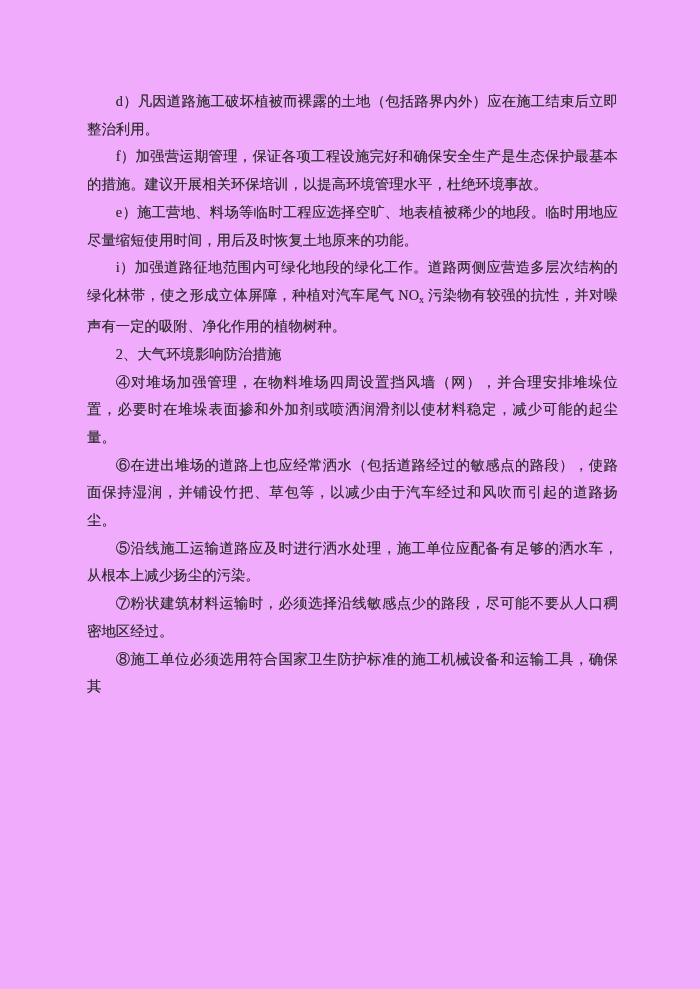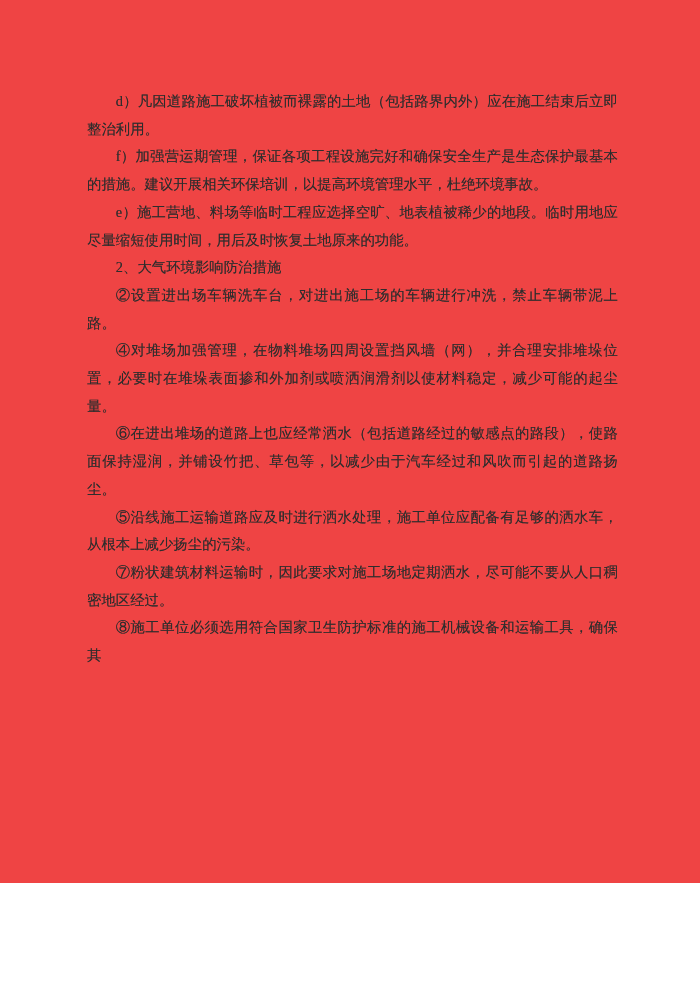--- a/index.html
+++ b/index.html
@@ -5,22 +5,22 @@
   * { margin: 0; padding: 0; box-sizing: border-box; }
   html, body { width: 700px; height: 989px; }
   body {
     background: #ffffff;
     overflow: hidden;
     font-family: "Liberation Serif", "DejaVu Serif", serif;
   }
   .page {
     position: relative;
     width: 700px;
-    height: 883px;
-    background: #ef4444;
+    height: 989px;
+    background: #f0abfc;
   }
   .text-block {
     position: absolute;
     left: 87px;
     top: 88px;
     width: 531px;
     font-size: 14.4px;
     line-height: 27.7px;
     color: #2d2d2d;
     text-align: justify;
@@ -39,32 +39,32 @@
 <div class="page">
   <div class="text-block">
 
     <p class="para">d）凡因道路施工破坏植被而裸露的土地（包括路界内外）应在施工结束后立即整治利用。</p>
 
     <p class="para">f）加强营运期管理，保证各项工程设施完好和确保安全生产是生态保护最基本的措施。建议开展相关环保培训，以提高环境管理水平，杜绝环境事故。</p>
 
     <p class="para">e）施工营地、料场等临时工程应选择空旷、地表植被稀少的地段。临时用地应尽量缩短使用时间，用后及时恢复土地原来的功能。</p>
 
 
+    <p class="para"><span>i）加强道路征地范围内可绿化地段的绿化工作。道路两侧应营造多层次结构的绿化林带，使之形成立体屏障，种植对汽车尾气 NO</span><span class="sub">x</span><span> 污染物有较强的抗性，并对噪声有一定的吸附、净化作用的植物树种。</span></p>
 
     <p class="para">2、大气环境影响防治措施</p>
 
 
 
-    <p class="para">②设置进出场车辆洗车台，对进出施工场的车辆进行冲洗，禁止车辆带泥上路。</p>
 
 
     <p class="para">④对堆场加强管理，在物料堆场四周设置挡风墙（网），并合理安排堆垛位置，必要时在堆垛表面掺和外加剂或喷洒润滑剂以使材料稳定，减少可能的起尘量。</p>
 
     <p class="para">⑥在进出堆场的道路上也应经常洒水（包括道路经过的敏感点的路段），使路面保持湿润，并铺设竹把、草包等，以减少由于汽车经过和风吹而引起的道路扬尘。</p>
 
     <p class="para">⑤沿线施工运输道路应及时进行洒水处理，施工单位应配备有足够的洒水车，从根本上减少扬尘的污染。</p>
 
-    <p class="para">⑦粉状建筑材料运输时，因此要求对施工场地定期洒水，尽可能不要从人口稠密地区经过。</p>
+    <p class="para">⑦粉状建筑材料运输时，必须选择沿线敏感点少的路段，尽可能不要从人口稠密地区经过。</p>
 
     <p class="para">⑧施工单位必须选用符合国家卫生防护标准的施工机械设备和运输工具，确保其</p>
 
   </div>
 </div>
 
 </body></html>

